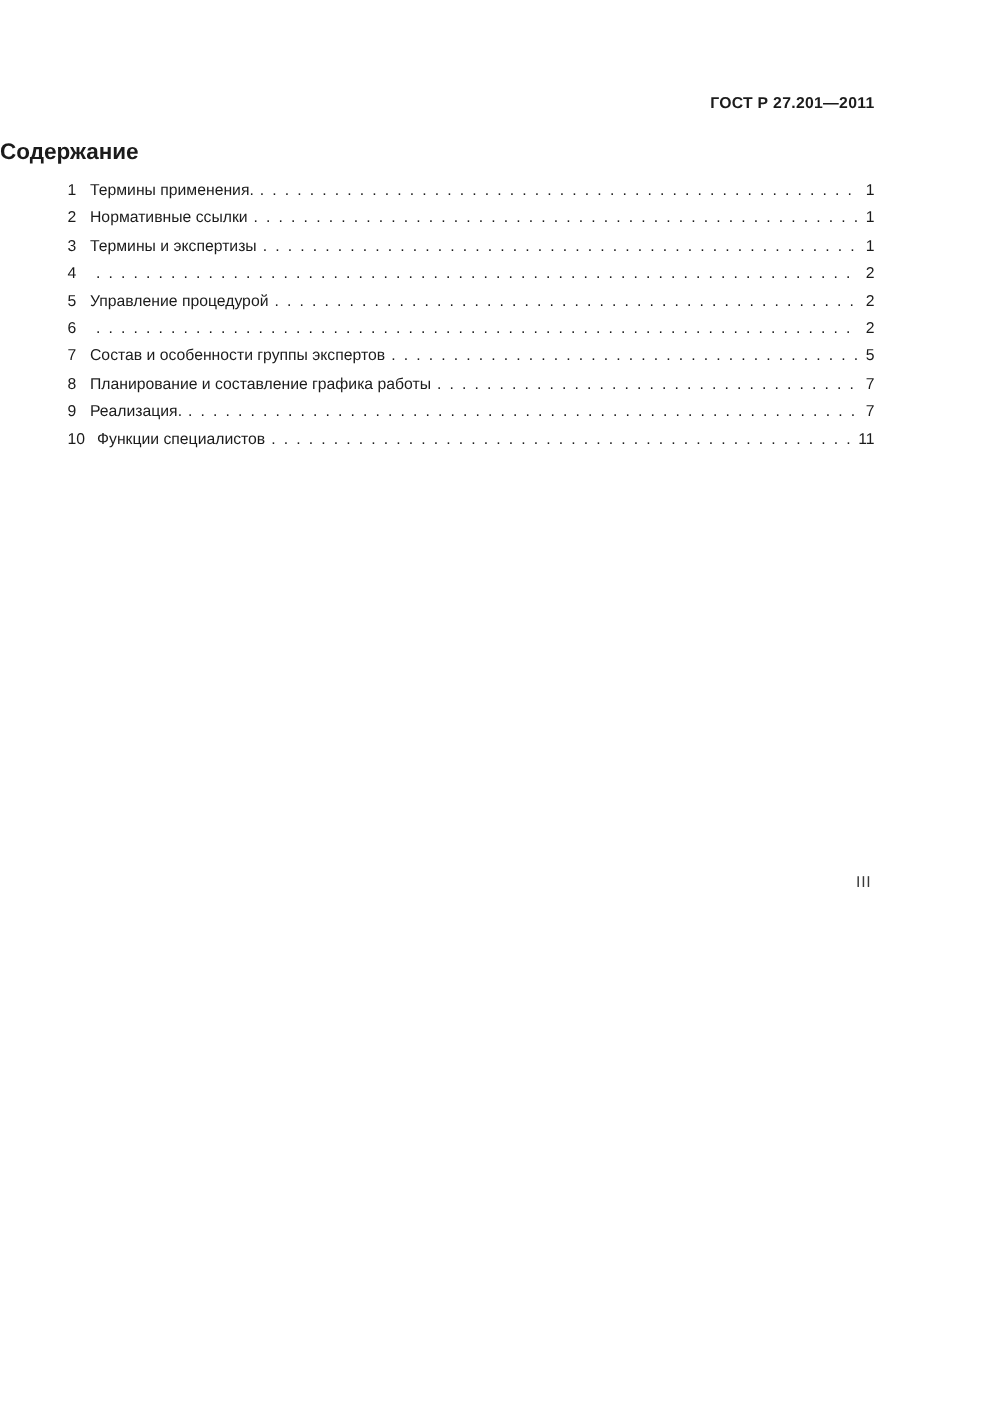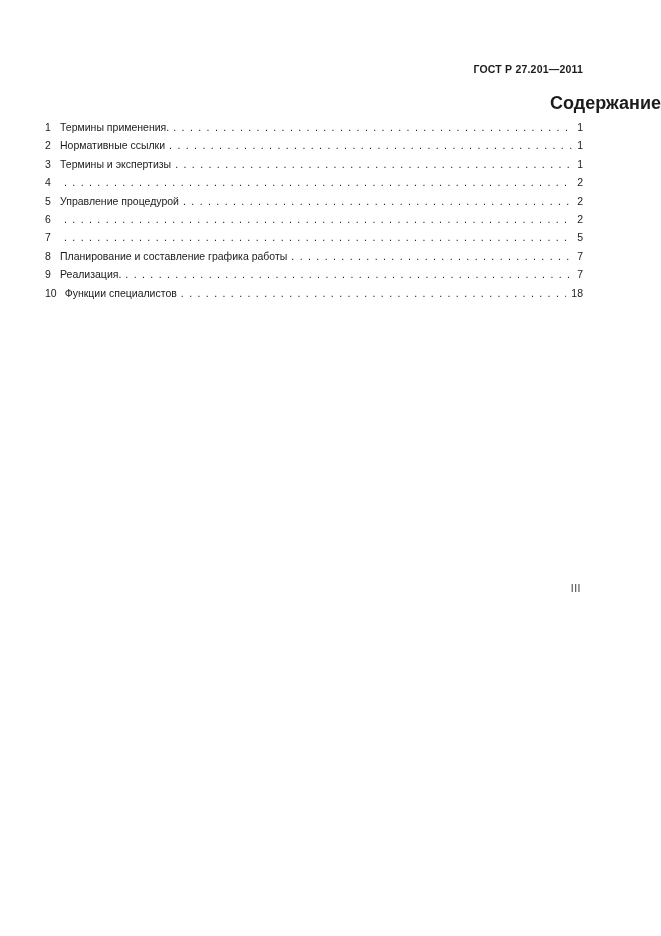--- a/index.html
+++ b/index.html
@@ -21,23 +21,23 @@
     font-weight: bold;
     font-size: 10.5px;
     letter-spacing: 0.2px;
     white-space: nowrap;
   }
   .page-title {
     position: absolute;
     top: 93px;
     left: 0;
     right: 0;
-    text-align: right;
+    text-align: left;
     font-weight: bold;
-    font-size: 18px;
+    font-size: 15px;
   }
   .toc {
     position: absolute;
     top: 118px;
     left: 45px;
     right: 78px;
   }
   .toc-row {
     display: flex;
     align-items: baseline;
@@ -124,20 +124,21 @@
     </div>
 
     <div class="toc-row">
       <span class="toc-num">6</span>
       <span class="toc-dots"></span>
       <span class="toc-page">2</span>
     </div>
 
     <div class="toc-row">
       <span class="toc-num">7</span>
+      <span class="toc-title">Состав и особенности группы экспертов</span>
       <span class="toc-dots"></span>
       <span class="toc-page">5</span>
     </div>
 
     <div class="toc-row">
       <span class="toc-num">8</span>
       <span class="toc-title">Планирование и составление графика работы</span>
       <span class="toc-dots"></span>
       <span class="toc-page">7</span>
     </div>
@@ -146,20 +147,20 @@
       <span class="toc-num">9</span>
       <span class="toc-title">Реализация.</span>
       <span class="toc-dots"></span>
       <span class="toc-page">7</span>
     </div>
 
     <div class="toc-row">
       <span class="toc-num">10</span>
       <span class="toc-title">Функции специалистов</span>
       <span class="toc-dots"></span>
-      <span class="toc-page">18</span>
+      <span class="toc-page">11</span>
     </div>
 
   </div>
 
   <div class="footer-num">III</div>
 
 </div>
 
 </body></html>

